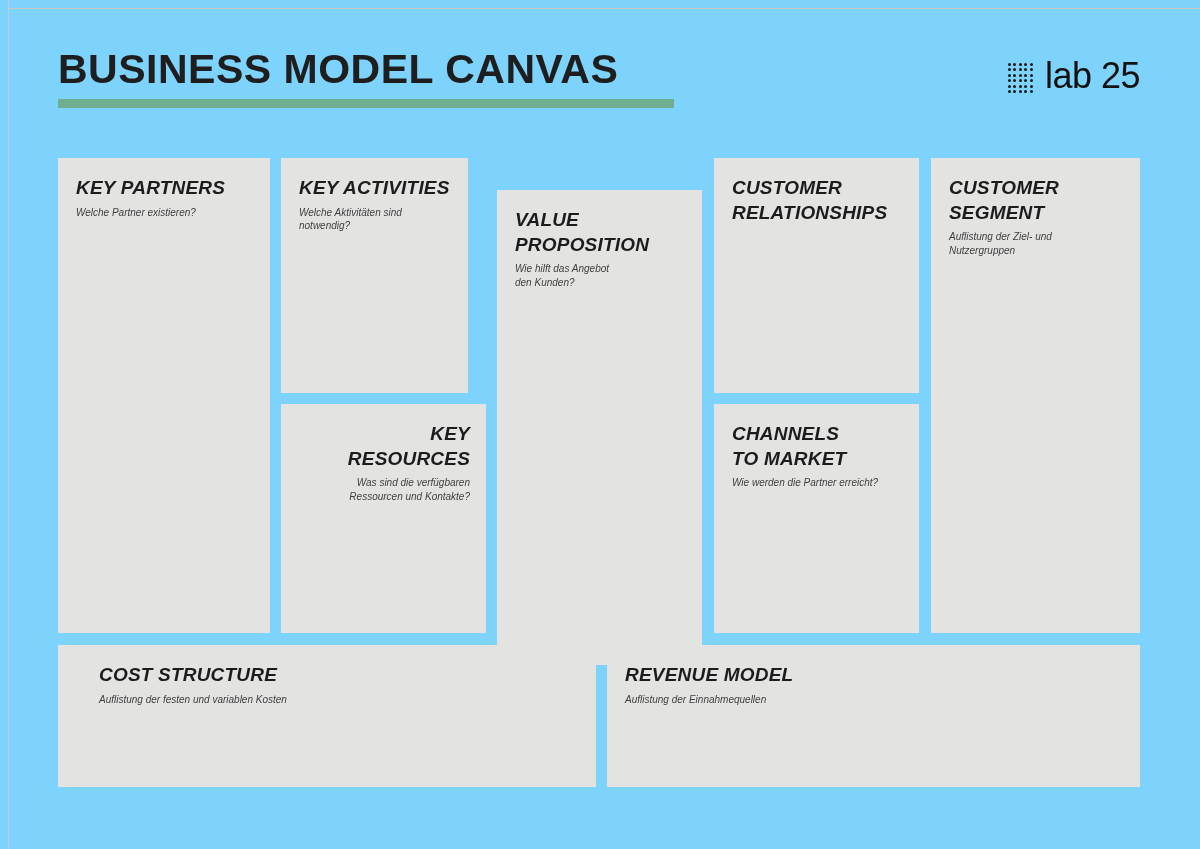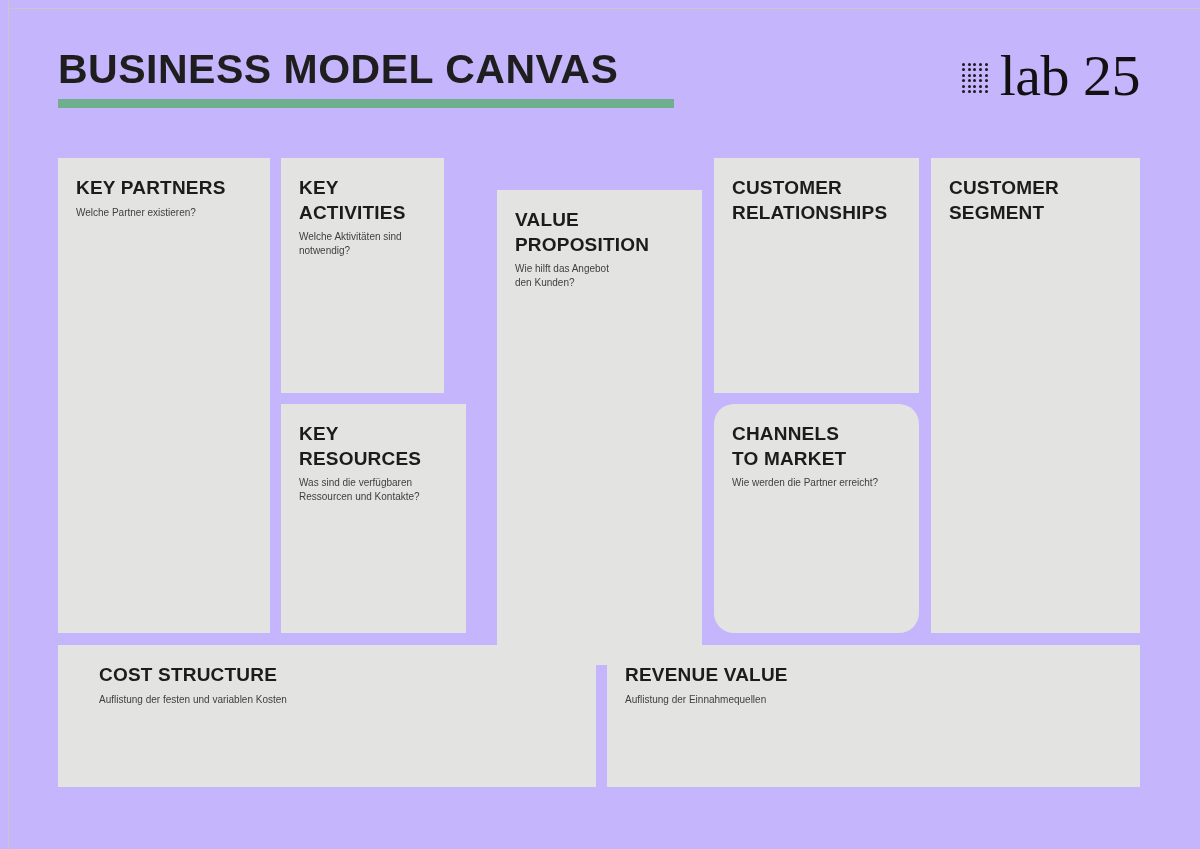--- a/index.html
+++ b/index.html
@@ -10,21 +10,21 @@
   body {
     width: 1200px;
     height: 849px;
     font-family: "Liberation Sans", sans-serif;
     overflow: hidden;
   }
   #page {
     position: relative;
     width: 1200px;
     height: 849px;
-    background: #c4b5fd;
+    background: #7dd3fc;
     box-sizing: border-box;
   }
   
   .frame-left {
     position: absolute;
     left: 8px;
     top: 0px;
     width: 1px;
     height: 849px;
     background: #c8c8c8;
@@ -85,36 +85,37 @@
     margin-top: 4px;
   }
   #logo-dots i {
     display: block;
     width: 3px;
     height: 3px;
     background: #1a1a1a;
     border-radius: 50%;
   }
   #logo-text {
-    font-family: Liberation Serif, serif;
-    font-size: 58px;
+    font-family: Liberation Sans, sans-serif;
+    font-size: 36px;
     font-weight: 400;
     letter-spacing: -0.5px;
     color: #111111;
     line-height: 1;
     white-space: nowrap;
   }
 
   
   .cell {
     position: absolute;
     background: #e3e3e2;
     box-sizing: border-box;
     padding: 18px 16px 14px 18px;
     overflow: hidden;
+    font-style: italic;
   }
   .cell-title {
     font-family: "Liberation Sans", sans-serif;
     font-size: 19px;
     font-weight: 700;
     letter-spacing: 0.2px;
     color: #1c1c1c;
     line-height: 1.3;
     margin: 0 0 5px 0;
     white-space: pre-line;
@@ -124,25 +125,25 @@
     font-size: 10px;
     font-weight: 400;
     color: #3f3f3f;
     line-height: 1.35;
     margin: 0;
     white-space: pre-line;
   }
 
   
   #cell-key-partners      { left: 58px;  top: 158px; width: 212px; height: 475px; }
-  #cell-key-activities    { left: 281px; top: 158px; width: 163px; height: 235px; }
-  #cell-key-resources     { left: 281px; top: 404px; width: 185px; height: 229px; }
+  #cell-key-activities    { left: 281px; top: 158px; width: 187px; height: 235px; }
+  #cell-key-resources     { left: 281px; top: 404px; width: 205px; height: 229px; text-align: right; }
   #cell-value-proposition { left: 497px; top: 158px; width: 205px; height: 475px; margin-top: 32px; }
   #cell-customer-rel      { left: 714px; top: 158px; width: 205px; height: 235px; }
-  #cell-channels          { left: 714px; top: 404px; width: 205px; height: 229px; border-radius: 20px; }
+  #cell-channels          { left: 714px; top: 404px; width: 205px; height: 229px; }
   #cell-customer-segment  { left: 931px; top: 158px; width: 209px; height: 475px; }
   #cell-cost-structure    { left: 58px;  top: 645px; width: 538px; height: 142px; padding-left: 41px; }
   #cell-revenue-model     { left: 607px; top: 645px; width: 533px; height: 142px; }
 </style>
 </head>
 <body>
 
 <div id="page">
 
   <div class="frame-left"></div>
@@ -223,25 +224,27 @@
 
   <div class="cell" id="cell-channels">
     <h2 class="cell-title">CHANNELS
 TO MARKET</h2>
     <p class="cell-sub">Wie werden die Partner erreicht?</p>
   </div>
 
   <div class="cell" id="cell-customer-segment">
     <h2 class="cell-title">CUSTOMER
 SEGMENT</h2>
+    <p class="cell-sub">Auflistung der Ziel- und
+Nutzergruppen</p>
   </div>
 
   <div class="cell" id="cell-cost-structure">
     <h2 class="cell-title">COST STRUCTURE</h2>
     <p class="cell-sub">Auflistung der festen und variablen Kosten</p>
   </div>
 
   <div class="cell" id="cell-revenue-model">
-    <h2 class="cell-title">REVENUE VALUE</h2>
+    <h2 class="cell-title">REVENUE MODEL</h2>
     <p class="cell-sub">Auflistung der Einnahmequellen</p>
   </div>
 
 </div>
 
 </body></html>

